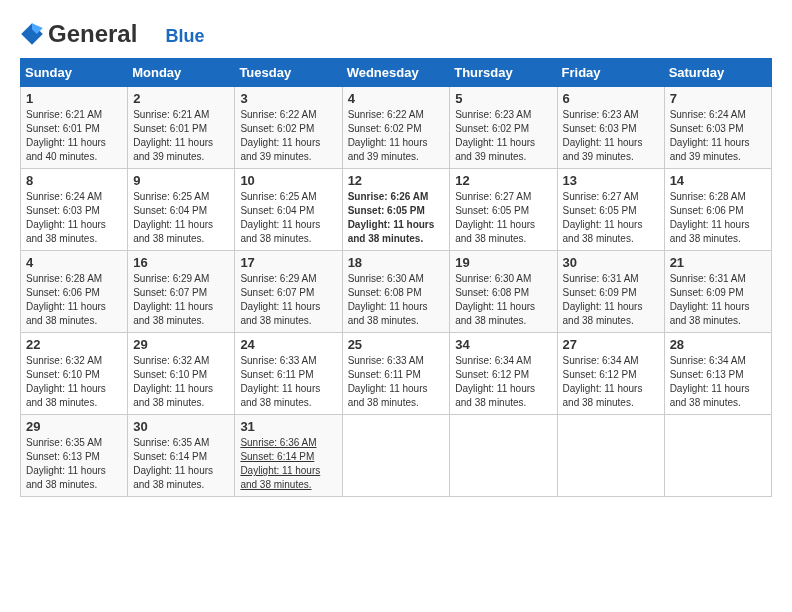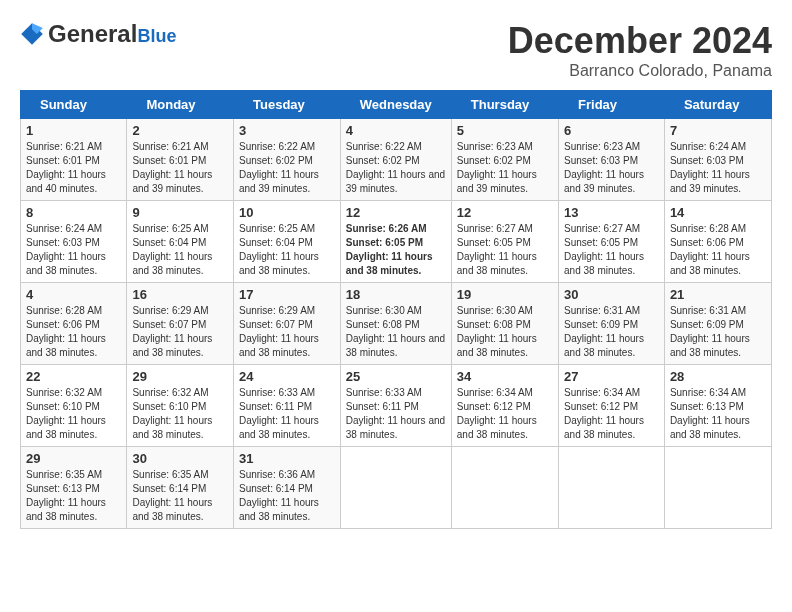--- a/index.html
+++ b/index.html
@@ -15,36 +15,36 @@
       justify-content: space-between;
       align-items: flex-start;
       margin-bottom: 10px;
     }
     .logo {
       display: flex;
       align-items: center;
       gap: 4px;
     }
     .logo-text-general { font-size: 24px; font-weight: bold; color: #333; }
-    .logo-text-blue { font-size: 18px; font-weight: bold; color: #1a6bbf; }
+    .logo-text-blue { font-size: 18px; font-weight: bold; color: #1a6bbf; margin-left: 28px; }
     .logo-icon {
       width: 24px;
       height: 24px;
     }
     .title-block { text-align: right; }
     .title-month { font-size: 36px; font-weight: bold; color: #333; }
     .title-location { font-size: 16px; color: #555; }
 
     .calendar { width: 100%; border-collapse: collapse; }
     .calendar th {
       background: #1a6bbf;
       color: white;
       font-size: 13px;
       font-weight: bold;
-      padding: 6px 19px;
+      padding: 6px 4px;
       text-align: left;
       border: 1px solid #1a6bbf;
     }
     .calendar td {
       border: 1px solid #ccc;
       vertical-align: top;
       padding: 4px 5px;
       font-size: 10px;
       color: #333;
       width: 108px;
@@ -68,24 +68,20 @@
 <div class="header">
   <div class="logo">
     <svg class="logo-icon" viewBox="0 0 40 40">
       <polygon points="20,2 38,20 20,38 2,20" fill="#1a6bbf"></polygon>
       <polygon points="20,2 38,10 28,20 20,12" fill="#4da6ff"></polygon>
     </svg>
     <div>
       <span class="logo-text-general">General</span><span class="logo-text-blue">Blue</span>
     </div>
   </div>
-  <div class="title-block">
-    <div class="title-month">December 2024</div>
-    <div class="title-location">Barranco Colorado, Panama</div>
-  </div>
 </div>
 
 <table class="calendar">
   <thead>
     <tr id="header-row">
         <th>Sunday</th>
         <th>Monday</th>
         <th>Tuesday</th>
         <th>Wednesday</th>
         <th>Thursday</th>
@@ -278,21 +274,21 @@
 Daylight: 11 hours and 38 minutes.</div>
         </td>
         <td>
           <span class="day-num">30</span>
           <div class="day-info" style="white-space: pre-line;">Sunrise: 6:35 AM
 Sunset: 6:14 PM
 Daylight: 11 hours and 38 minutes.</div>
         </td>
         <td>
           <span class="day-num">31</span>
-          <div class="day-info" style="white-space: pre-line;">Sunrise: 6:36 AM
+          <div class="day-info" style="white-space: pre-line; text-decoration: underline;">Sunrise: 6:36 AM
 Sunset: 6:14 PM
 Daylight: 11 hours and 38 minutes.</div>
         </td>
         <td class="empty"></td>
         <td class="empty"></td>
         <td class="empty"></td>
         <td class="empty"></td>
       </tr>
     </tbody>
 </table>

